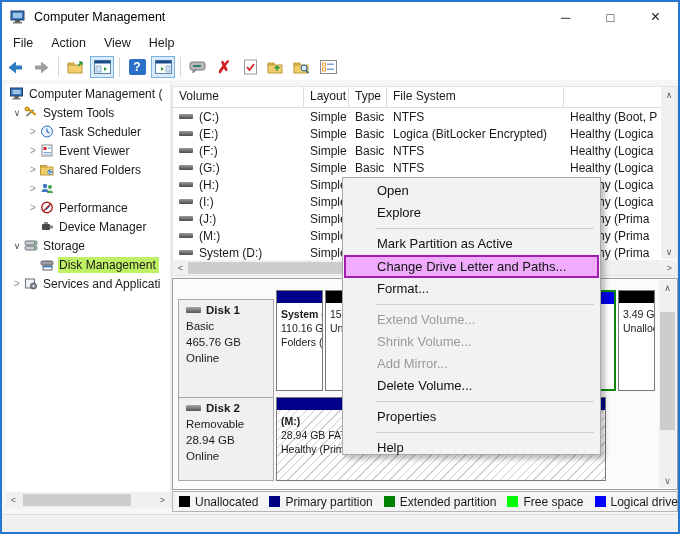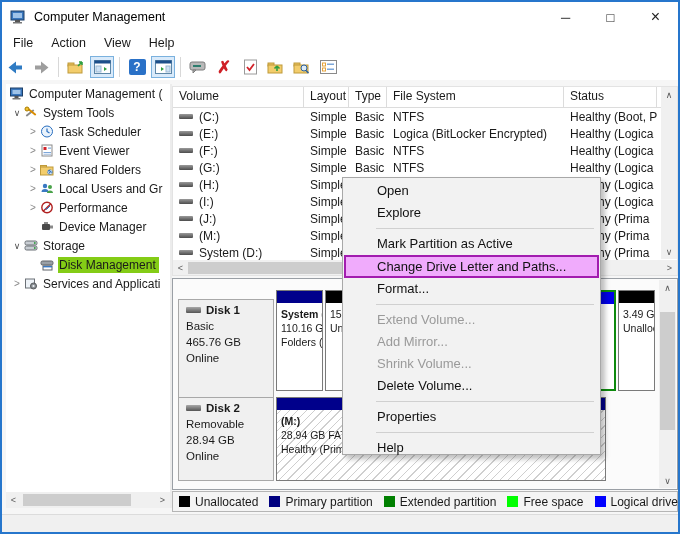--- a/index.html
+++ b/index.html
@@ -32,21 +32,21 @@
 
   
   .tree{position:absolute;left:4px;top:82px;width:164px;height:424px;background:#fff;overflow:hidden;}
   .titem{height:19px;display:flex;align-items:center;font-size:12px;color:#1a1a1a;white-space:nowrap;}
   .titem.lvl0{padding-left:4px;}
   .titem.lvl1{padding-left:20px;}
   .chev{width:14px;color:#8a8a8a;font-size:10px;text-align:center;flex:none;}
   .chev.exp{font-size:9px;color:#4d4d4d;}
   .ticon{width:14px;height:13px;flex:none;margin-right:4px;}
   .node{display:flex;align-items:flex-start;padding:1px 3px 1px 1px;}
-  .node.sel{background:#84cc16;}
+  .node.sel{background:#bef264;}
   .treehsb{position:absolute;left:4px;top:490px;width:164px;height:16px;background:#f0f0f0;display:flex;align-items:center;}
   .sbarrow{width:15px;height:16px;display:flex;align-items:center;justify-content:center;font-size:9px;color:#5a5a5a;flex:none;}
   .sbtrack{position:relative;flex:1;height:16px;}
   .sbthumbh{position:absolute;top:2px;height:12px;background:#cdcdcd;}
   .splitline{position:absolute;left:168px;top:82px;width:2px;height:424px;background:#ececec;}
 
   
   .vlist{position:absolute;left:170px;top:84px;width:506px;height:190px;background:#fff;border:1px solid #e3e3e3;box-sizing:border-box;}
   .vheader{display:flex;height:20px;border-bottom:1px solid #dcdcdc;font-size:12px;color:#1a1a1a;}
   .hc{border-right:1px solid #dcdcdc;box-sizing:border-box;padding:2px 0 0 6px;overflow:hidden;white-space:nowrap;}
@@ -271,23 +271,20 @@
           </span>
     </div>
     <div class="titem lvl1">
       <span class="chev">&gt;</span>
       <svg class="ticon" viewBox="0 0 14 13">
             <circle cx="5" cy="4" r="2.2" fill="#3a79c2"></circle>
             <path d="M1.5 10 a3.5 3 0 0 1 7 0 z" fill="#3a79c2"></path>
             <circle cx="10" cy="5" r="2" fill="#4aa34a"></circle>
             <path d="M7 11 a3 2.6 0 0 1 6 0 z" fill="#4aa34a"></path>
           </svg>
-      <span class="node">
-            <span class="tlabel">Local Users and Gr</span>
-          </span>
     </div>
     <div class="titem lvl1">
       <span class="chev">&gt;</span>
       <svg class="ticon" viewBox="0 0 14 13">
             <circle cx="7" cy="6.5" r="5.2" fill="#fff" stroke="#b02020" stroke-width="1.4"></circle>
             <path d="M3.2 10.2 L10.8 2.8" stroke="#b02020" stroke-width="1.4"></path>
             <path d="M5 7 l1.5 1.5 L10 5" stroke="#2a6fc0" stroke-width="1" fill="none"></path>
           </svg>
       <span class="node">
             <span class="tlabel">Performance</span>
@@ -348,21 +345,20 @@
         </span>
     <span class="sbarrow">&gt;</span>
   </div>
 
   <div class="vlist">
     <div class="vheader">
       <span class="hc c1">Volume</span>
       <span class="hc c2">Layout</span>
       <span class="hc c3">Type</span>
       <span class="hc c4">File System</span>
-      <span class="hc c5">Status</span>
     </div>
 
     <div class="vrow">
       <span class="vc c1">
             <span class="volicon"></span>
             <span>(C:)</span>
           </span>
       <span class="vc c2">Simple</span>
       <span class="vc c3">Basic</span>
       <span class="vc c4">NTFS</span>
@@ -564,22 +560,22 @@
 
   <div class="ctxmenu">
     <div class="mitem">Open</div>
     <div class="mitem">Explore</div>
     <div class="msep"></div>
     <div class="mitem">Mark Partition as Active</div>
     <div class="mitem hl">Change Drive Letter and Paths...</div>
     <div class="mitem">Format...</div>
     <div class="msep"></div>
     <div class="mitem dis">Extend Volume...</div>
+    <div class="mitem dis">Shrink Volume...</div>
     <div class="mitem dis">Add Mirror...</div>
-    <div class="mitem dis">Shrink Volume...</div>
     <div class="mitem">Delete Volume...</div>
     <div class="msep"></div>
     <div class="mitem">Properties</div>
     <div class="msep"></div>
     <div class="mitem">Help</div>
   </div>
 
 </div>
 </div>
 

